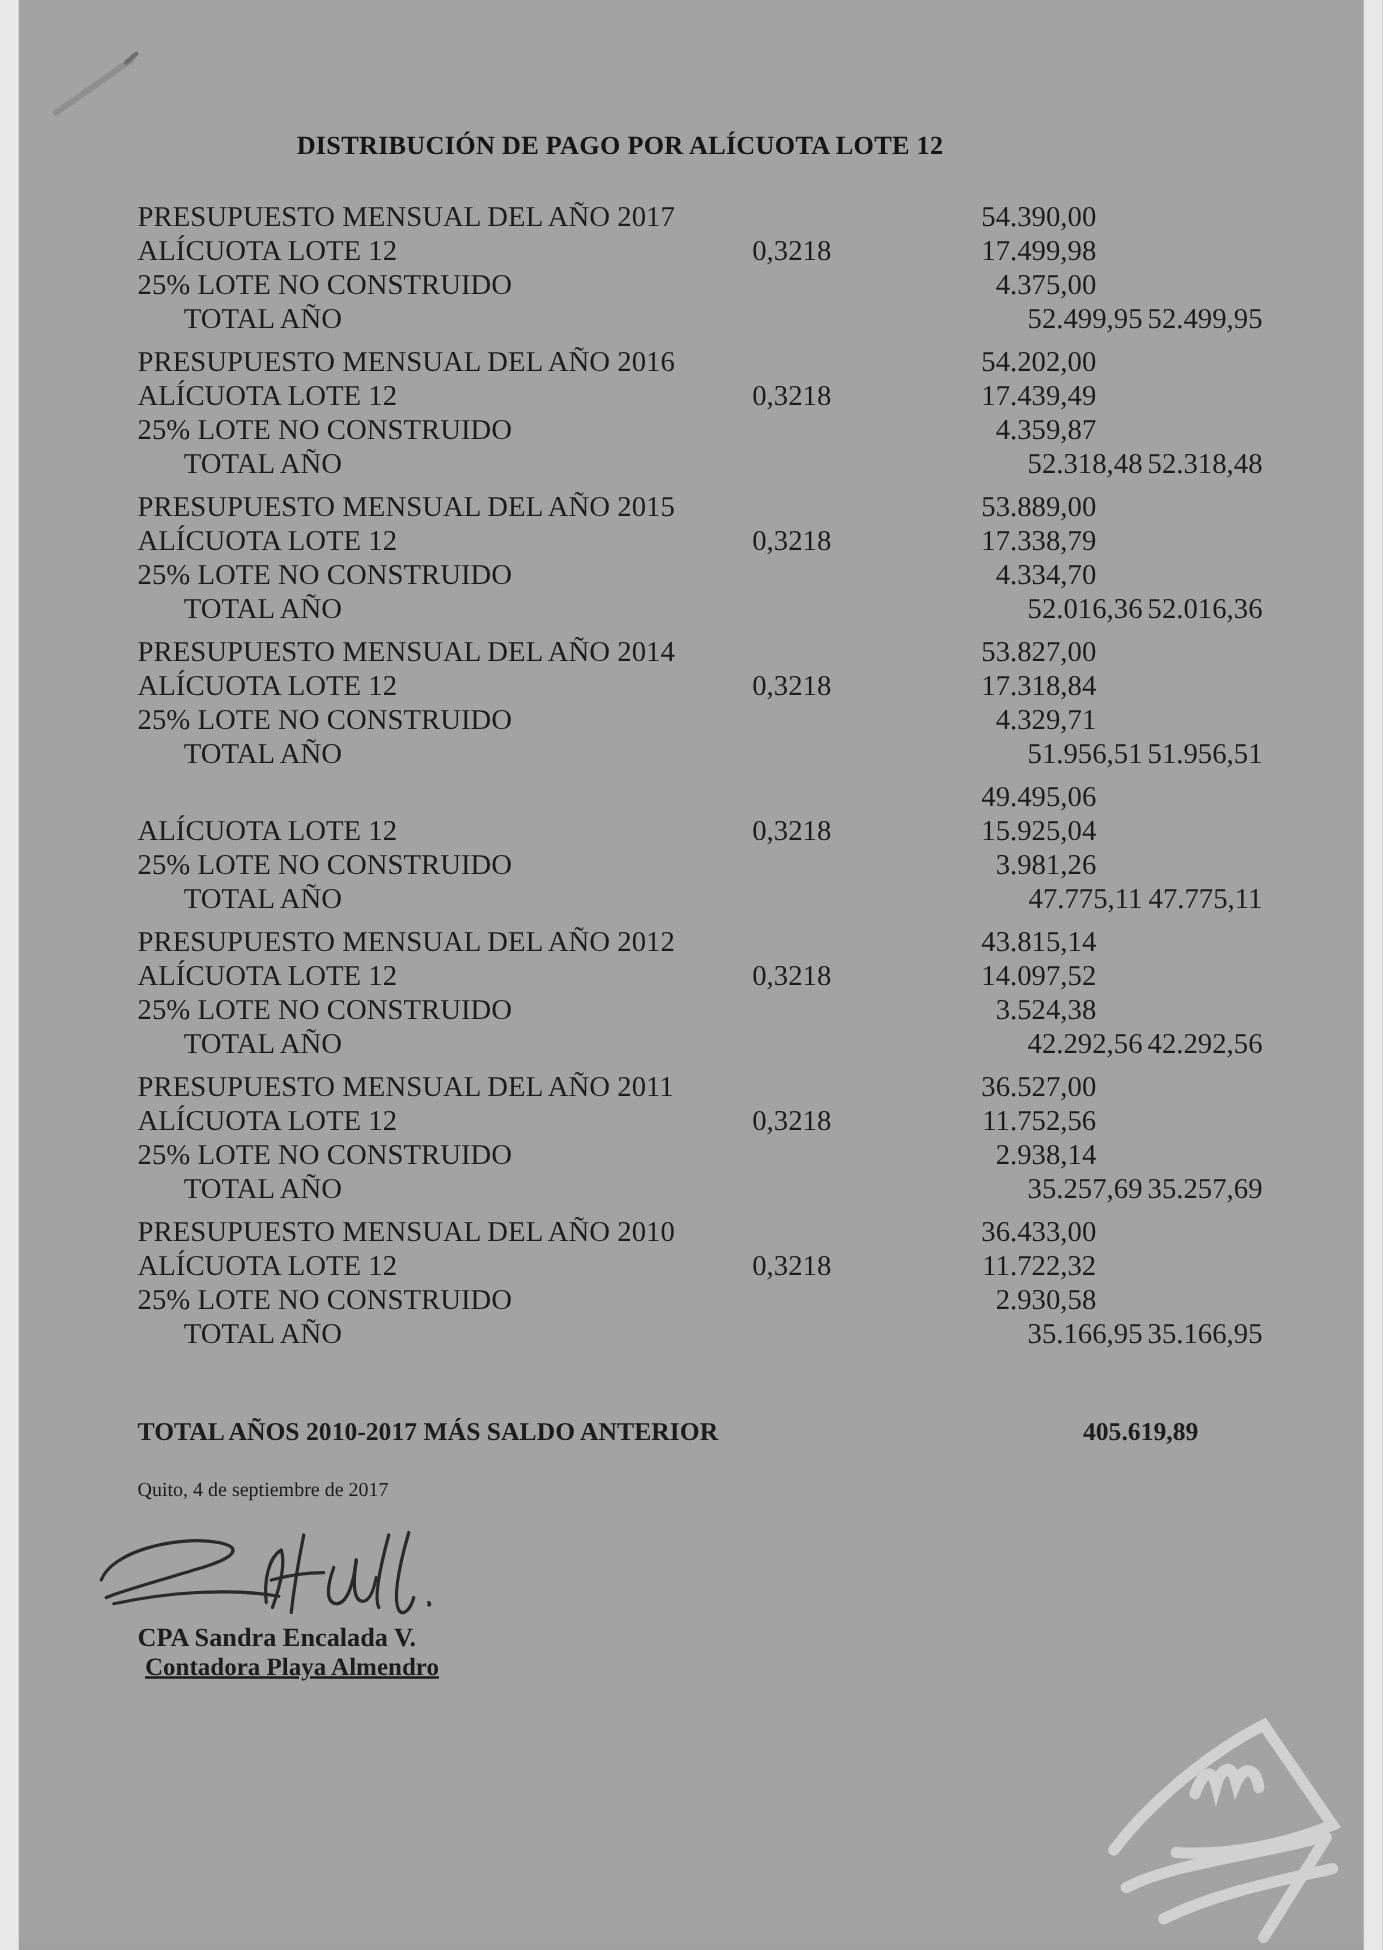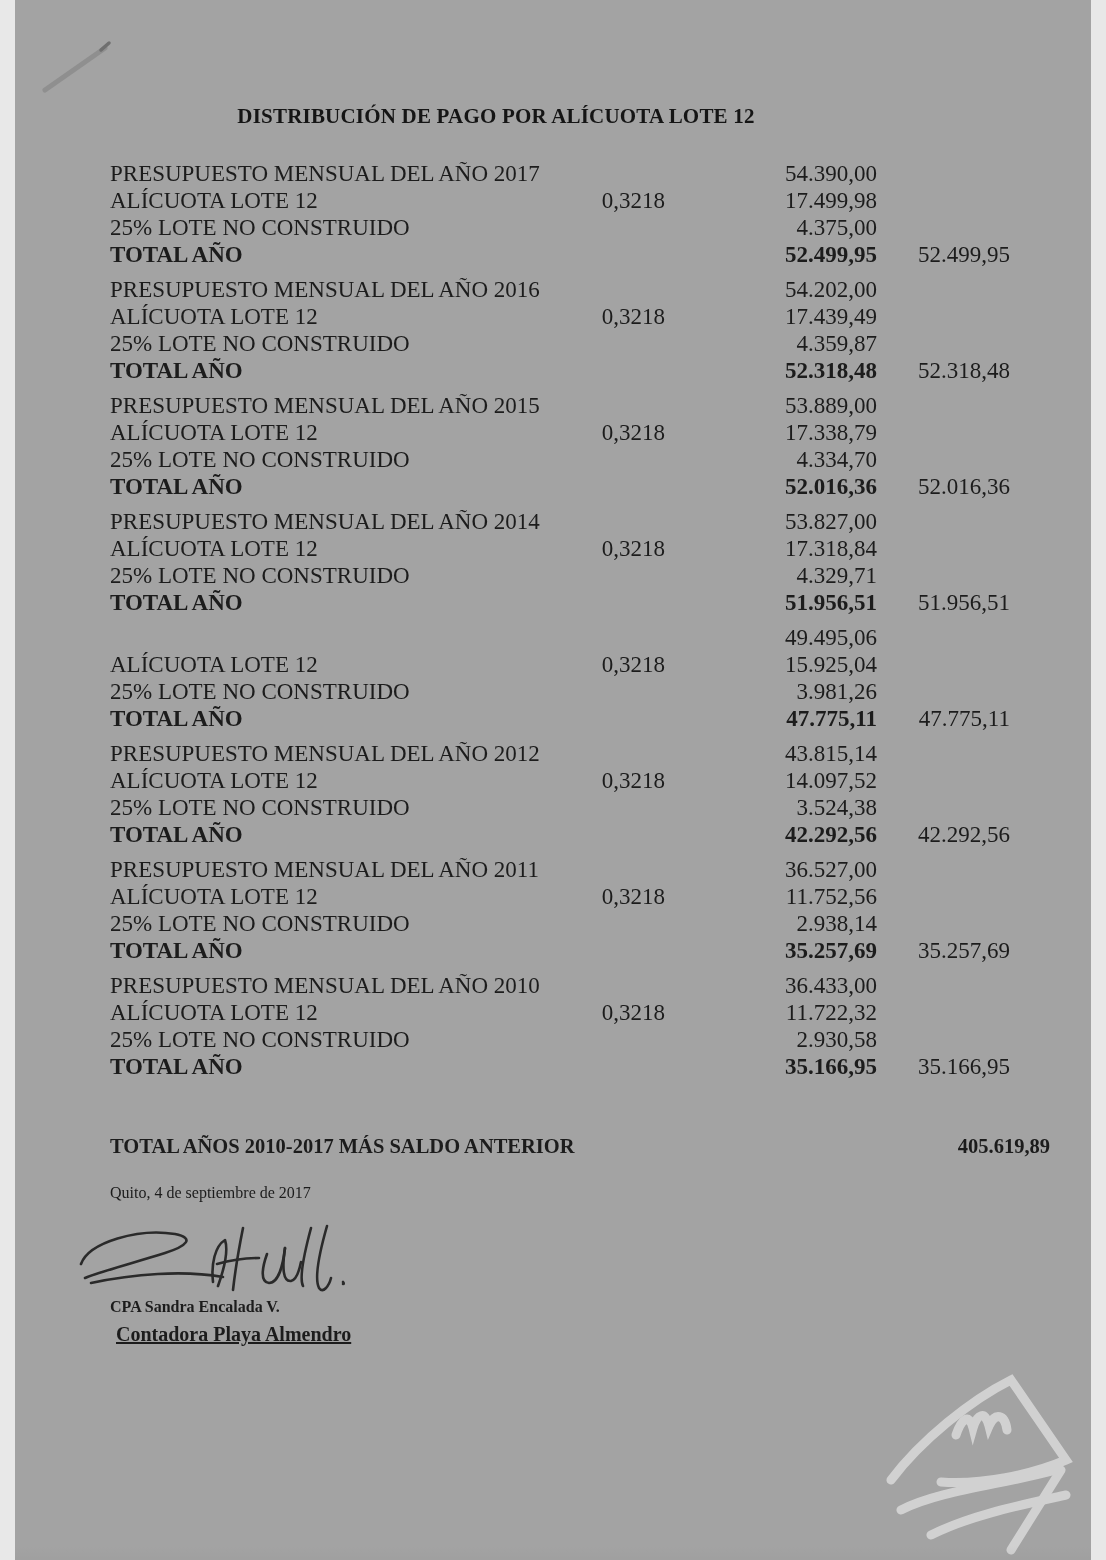--- a/index.html
+++ b/index.html
@@ -27,32 +27,32 @@
     color:#151515;
   }
   
   .blocks { position:absolute; top:160px; left:0; width:1106px; }
   .year-block { position:relative; height:109px; margin-bottom:7px; }
   .row { position:relative; height:27px; line-height:27px; font-size:23px; }
   .c-label  { position:absolute; left:95px; white-space:nowrap; }
   .c-factor { position:absolute; left:470px; width:180px; text-align:right; }
   .c-value  { position:absolute; left:640px; width:222px; text-align:right; }
   .c-total  { position:absolute; left:872px; width:123px; text-align:right; }
-  .row-total .c-label, .row-total .c-value { font-weight:bold; }
+  .row-total .c-label, .row-total .c-value { font-weight:normal;margin-left:37px; }
   
   .saldo-row { position:absolute; top:1088px; left:0; width:1106px; height:24px; line-height:24px; }
   .saldo-row .s-label { position:absolute; left:95px; font-size:16.5px; white-space:nowrap; }
   .saldo-row .s-value { position:absolute; left:800px; width:195px; text-align:right; font-size:15px; }
   .grand-total-row { position:absolute; top:1131px; left:0; width:1106px; height:30px; line-height:30px; font-weight:bold; }
   .grand-total-row .g-label { position:absolute; left:95px; font-size:20.5px; white-space:nowrap; }
-  .grand-total-row .g-value { position:absolute; left:840px; width:195px; text-align:right; font-size:20.5px; }
+  .grand-total-row .g-value { position:absolute; left:800px; width:195px; text-align:center; font-size:20.5px; }
   
   .date-line { position:absolute; top:1184px; left:95px; font-size:16px; font-weight:500; }
   .signature { position:absolute; left:56px; top:1220px; }
-  .signer-name  { position:absolute; top:1298px; left:95px; font-size:16px; font-weight:bold; }
+  .signer-name  { position:absolute; top:1298px; left:95px; font-size:21px; font-weight:bold; }
   .signer-title { position:absolute; top:1323px; left:101px; font-size:20px; font-weight:bold;text-decoration:underline; }
 </style>
 </head>
 <body>
 
 <div class="page">
 
   <svg class="pen-mark" width="100" height="70" viewBox="0 0 100 70">
     <path d="M14,62 L74,20" stroke="#8f8f8f" stroke-width="5" stroke-linecap="round" fill="none"></path>
     <path d="M70,22 L78,15" stroke="#6f6f6f" stroke-width="3.5" stroke-linecap="round" fill="none"></path>

